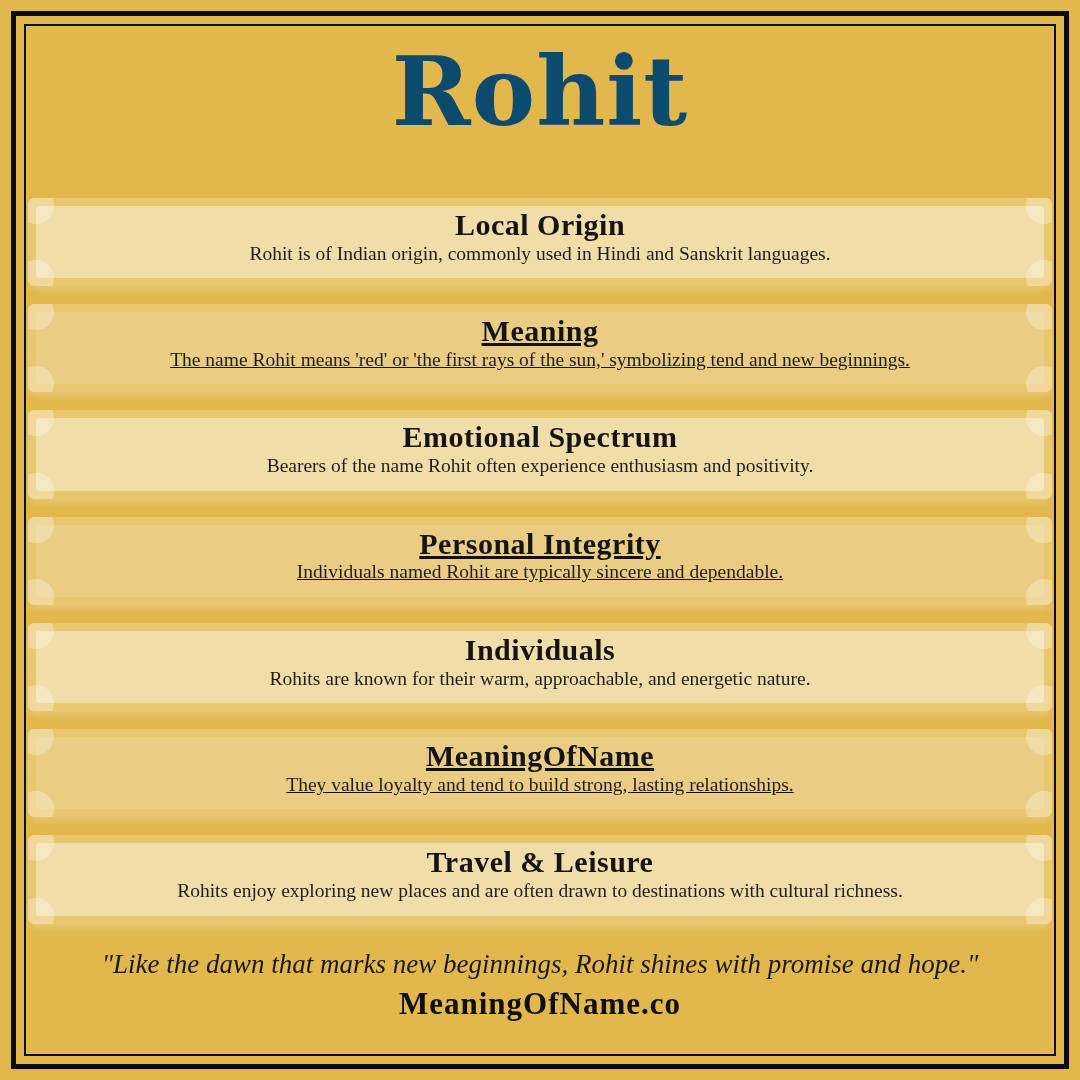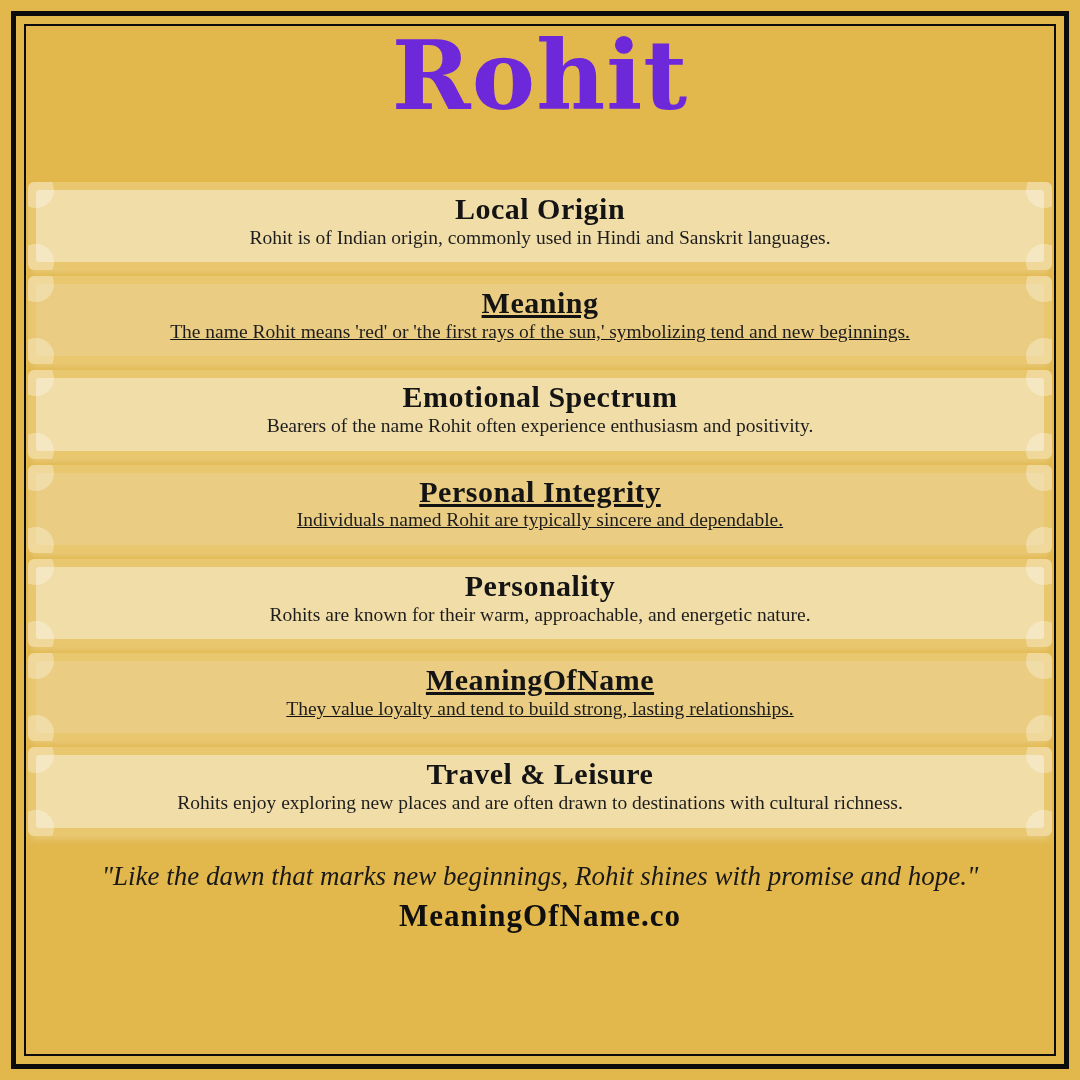--- a/index.html
+++ b/index.html
@@ -31,34 +31,35 @@
     pointer-events: none;
   }
 
   .content {
     position: absolute;
     inset: 26px;
     text-align: center;
   }
 
   .page-title {
+    margin-top: 16px;
     font-family: "DejaVu Serif", "Liberation Serif", serif;
     font-weight: 700;
     font-size: 95px;
     line-height: 1.05;
-    color: #6d28d9;
+    color: #0c4a6e;
     letter-spacing: 1px;
   }
 
   .cards {
     width: 1024px;
     margin: 56px auto 0;
     display: flex;
     flex-direction: column;
-    gap: 6px;
+    gap: 18px;
   }
 
   .card {
     position: relative;
     border-radius: 6px;
     background: #e9c striped;
     background: #e9c76f; 
     overflow: hidden;
     box-shadow: 0 7px 6px -3px rgba(255, 255, 255, 0.22);
   }
@@ -176,21 +177,21 @@
         <div class="card-desc">Individuals named Rohit are typically sincere and dependable.</div>
       </div>
     </div>
 
     <div class="card">
       <span class="corner-dot tl"></span>
       <span class="corner-dot tr"></span>
       <span class="corner-dot bl"></span>
       <span class="corner-dot br"></span>
       <div class="panel light">
-        <div class="card-title">Personality</div>
+        <div class="card-title">Individuals</div>
         <div class="card-desc">Rohits are known for their warm, approachable, and energetic nature.</div>
       </div>
     </div>
 
     <div class="card">
       <span class="corner-dot tl"></span>
       <span class="corner-dot tr"></span>
       <span class="corner-dot bl"></span>
       <span class="corner-dot br"></span>
       <div class="panel faint">

